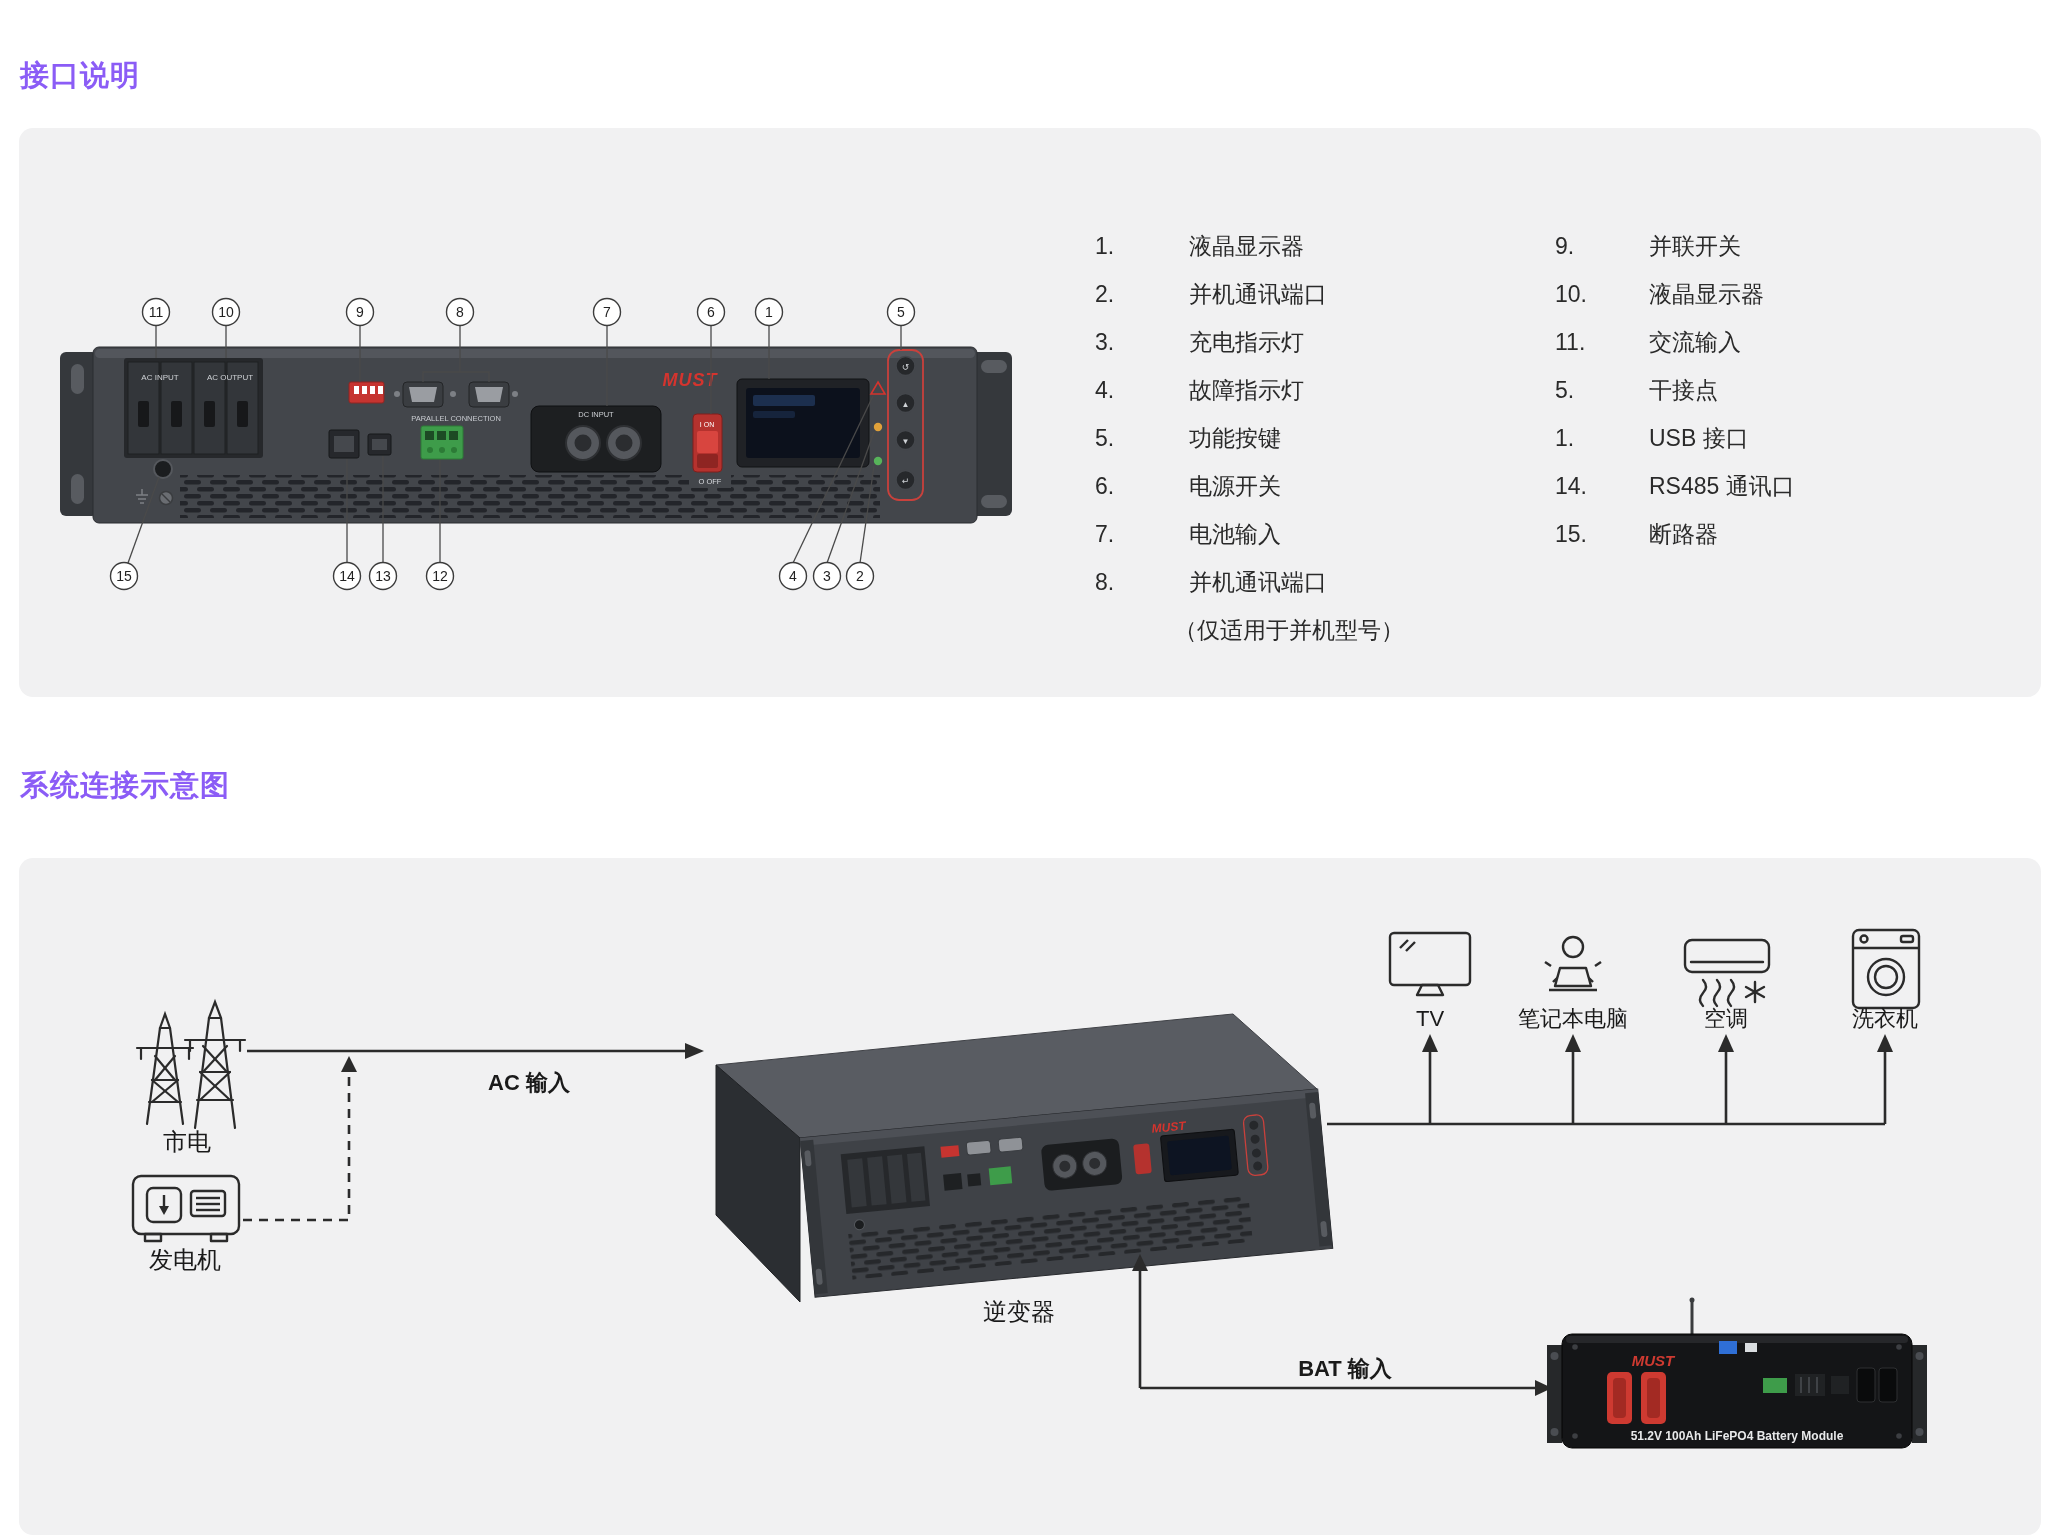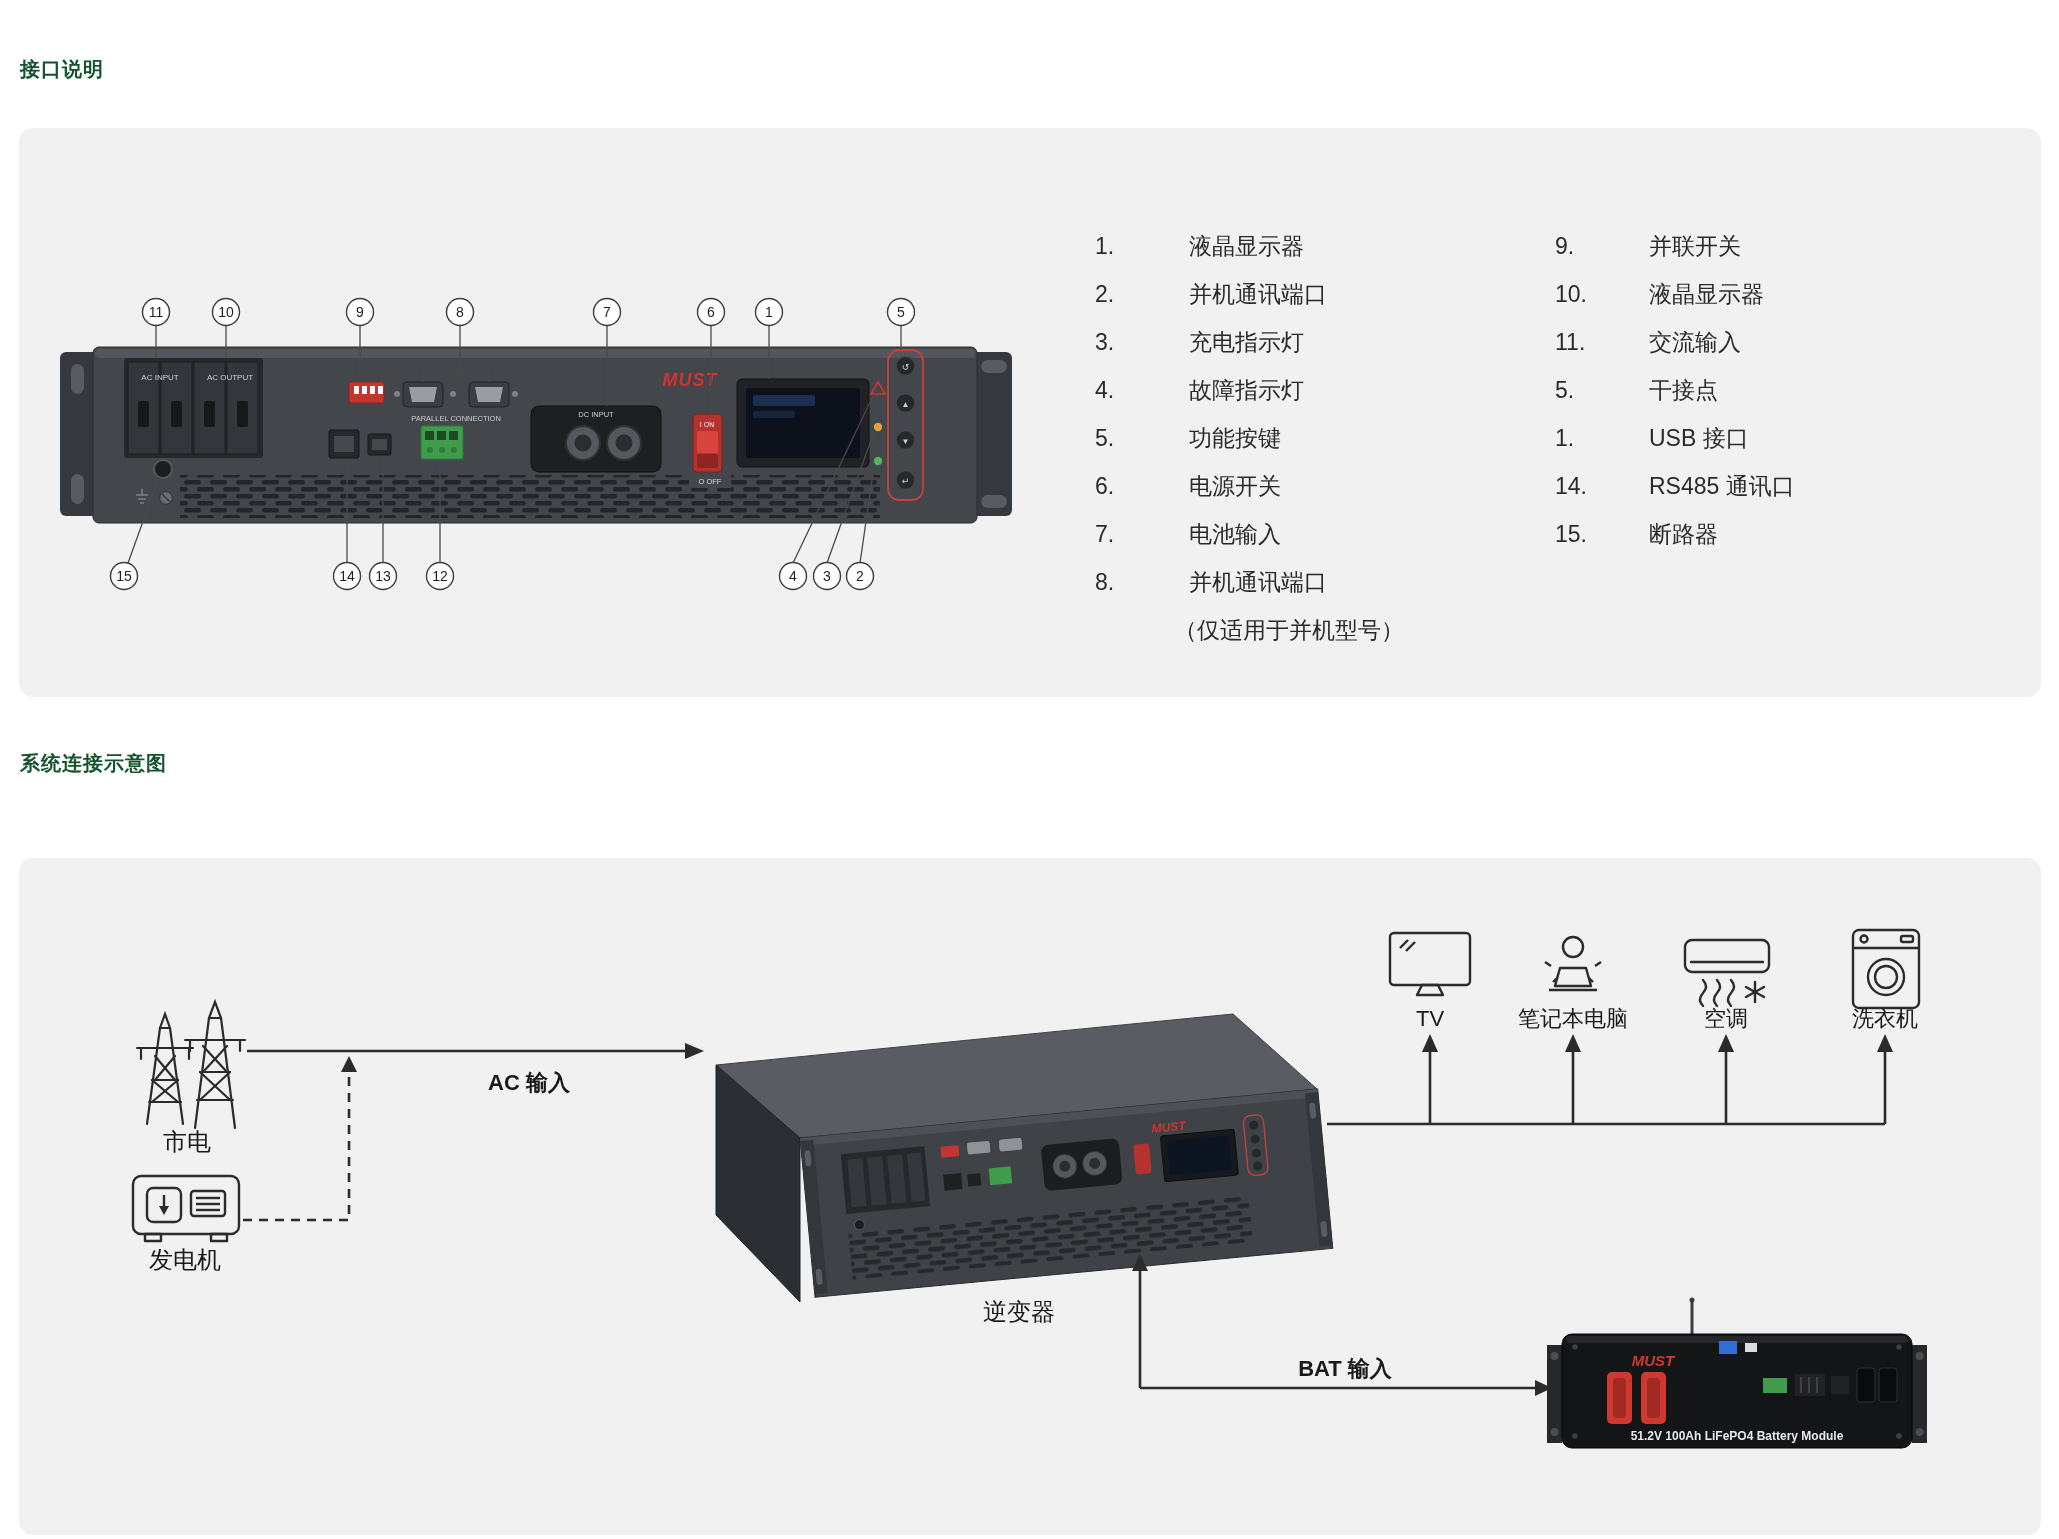--- a/index.html
+++ b/index.html
@@ -1,21 +1,21 @@
 <!DOCTYPE html>
 <html><head>
 <meta charset="utf-8">
 <style>
   * { margin:0; padding:0; box-sizing:border-box; }
   html,body { background:#ffffff; }
   body { font-family:"Liberation Sans","DejaVu Sans",sans-serif; color:#1a1a1a; }
   .page { position:relative; width:2059px; height:1539px; background:#fff; overflow:hidden; }
-  .section-title { position:absolute; font-size:20px; font-weight:700; color:#14532d; letter-spacing:1px; }
+  .section-title { position:absolute; font-size:29px; font-weight:700; color:#8b5cf6; letter-spacing:1px; }
   #title-interface { left:20px; top:56px; }
-  #title-system { left:20px; top:750px;font-family:Liberation Mono, monospace; }
+  #title-system { left:20px; top:766px;font-family:Liberation Mono, monospace; }
   .panel { position:absolute; left:19px; width:2022px; background:#f1f1f2; border-radius:14px; }
   #panel-interface { top:128px; height:569px; }
   #panel-system { top:858px; height:677px; }
   .device-svg { position:absolute; left:21px; top:105px; width:990px; height:370px; }
   .system-svg { position:absolute; left:0; top:0; width:2022px; height:677px; }
   .legend-col { position:absolute; top:94px; }
   #legend-left { left:1076px; }
   #legend-right { left:1536px; }
   .legend-item { display:flex; align-items:center; height:48px; font-size:23px; color:#2a2a2a; }
   .legend-num { display:inline-block; width:54px; flex:0 0 54px; }

